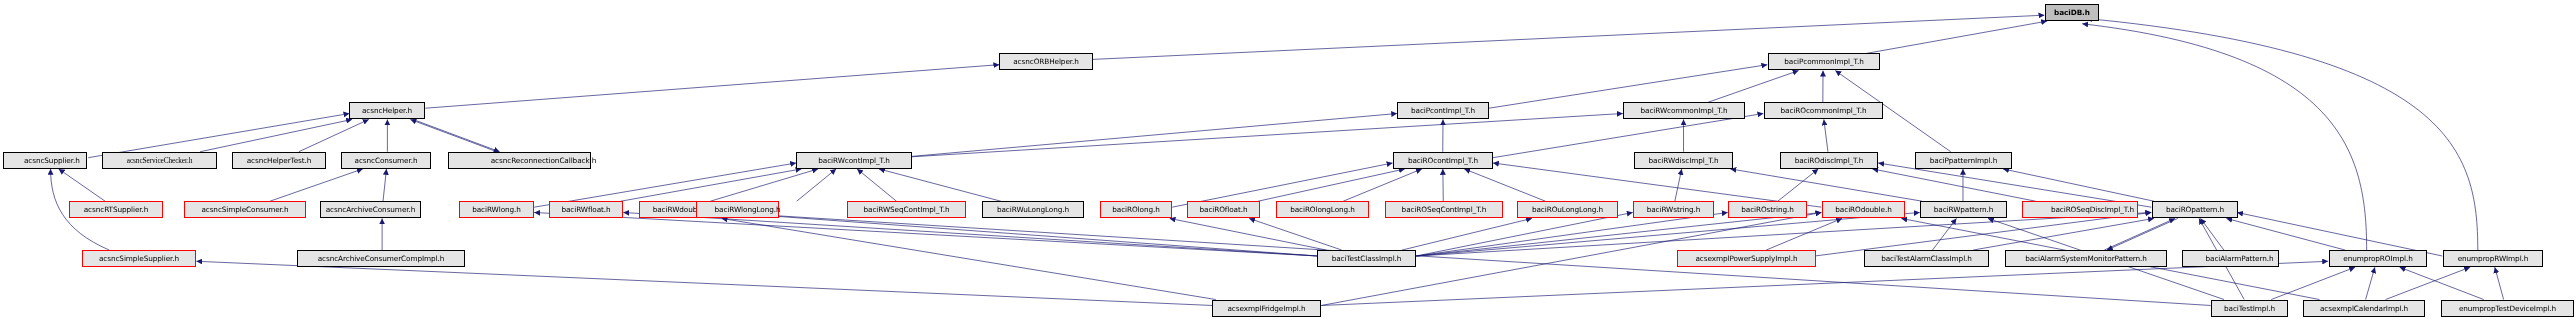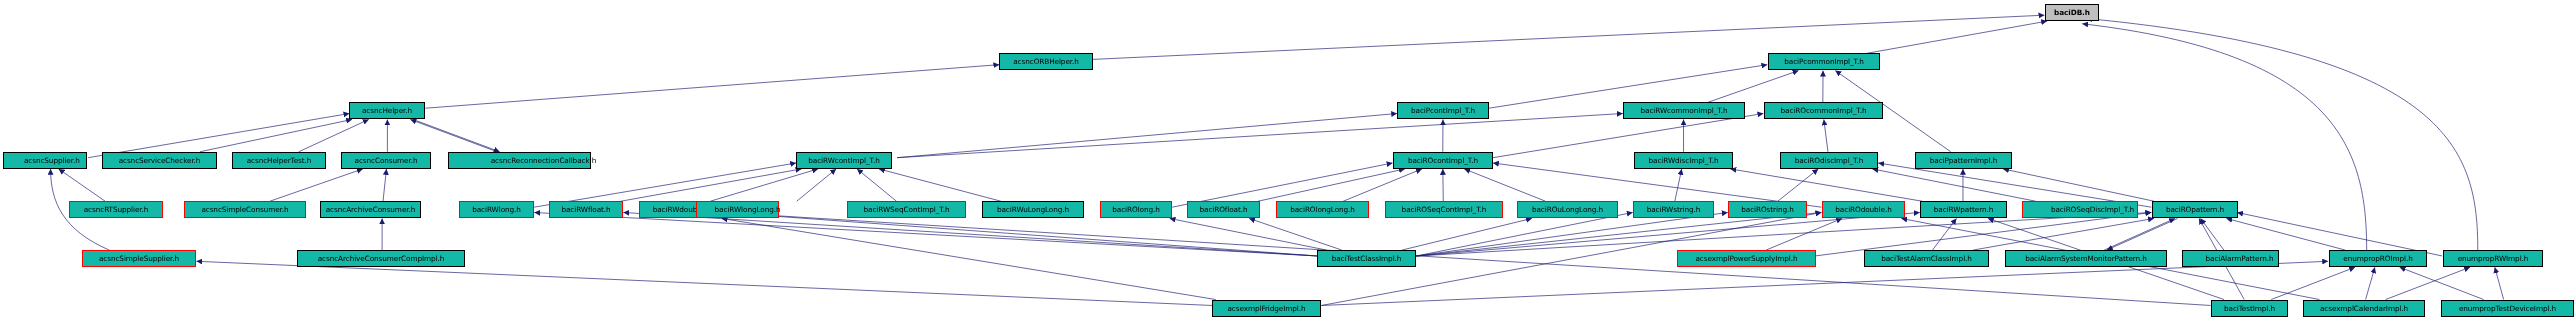--- a/index.html
+++ b/index.html
@@ -1,20 +1,20 @@
 <!DOCTYPE html>
 <html style="font-size:10.6px"><head>
 <meta charset="utf-8">
 <style>
   html, body { margin: 0; padding: 0; background: #ffffff; }
   body { width: 2576px; height: 320px; position: relative; overflow: hidden;
          font-family: "DejaVu Sans", sans-serif; }
   #graph { position: absolute; left: 0; top: 0; width: 2576px; height: 320px; }
   .node { position: absolute; box-sizing: border-box; height: 17px;
-          border: 0.7px solid #000000; background: #14b8a6;
+          border: 0.7px solid #000000; background: #e5e5e5;
           display: flex; align-items: center; justify-content: center;
           font-size: 7.3px; color: #000000; white-space: nowrap; cursor: pointer;
           letter-spacing: -0.1px; }
   .node.truncated { border-color: #ff0000; }
   .node.root { background: #bfbfbf; cursor: default; }
   svg#edges { position: absolute; left: 0; top: 0; }
 </style>
 </head>
 <body>
 
@@ -105,25 +105,25 @@
       <path d="M3792.9466666666667,454 L3779.5533333333333,405" fill="none" stroke="#191970" stroke-width="1" marker-end="url(#arrow)"></path>
     </svg>
 <div class="node root" style="left: 2045px; top: 4px; width: 54px; font-weight: bold;">baciDB.h</div>
     <div class="node" style="left: 999px; top: 53px; width: 94px;">acsncORBHelper.h</div>
     <div class="node" style="left: 1768px; top: 53px; width: 112px;">baciPcommonImpl_T.h</div>
     <div class="node" style="left: 349px; top: 102px; width: 76px;">acsncHelper.h</div>
     <div class="node" style="left: 1397px; top: 102px; width: 92px;">baciPcontImpl_T.h</div>
     <div class="node" style="left: 1623px; top: 102px; width: 122px;">baciRWcommonImpl_T.h</div>
     <div class="node" style="left: 1764px; top: 102px; width: 119px;">baciROcommonImpl_T.h</div>
     <div class="node" style="left: 3.3px; top: 152px; width: 84px; padding-left: 13px;">acsncSupplier.h</div>
-    <div class="node" style="left: 102px; top: 152px; width: 115px;">acsncServiceChecker.h</div>
+    <div class="node" style="left: 102px; top: 152px; width: 115px; font-family: Liberation Serif, serif;">acsncServiceChecker.h</div>
     <div class="node" style="left: 232px; top: 152px; width: 94px;">acsncHelperTest.h</div>
     <div class="node" style="left: 341px; top: 152px; width: 90px;">acsncConsumer.h</div>
     <div class="node" style="left: 448px; top: 152px; width: 143px; padding-left: 48px;">acsncReconnectionCallback.h</div>
-    <div class="node" style="left: 796px; top: 152px; width: 96px;">baciRWcontImpl_T.h</div>
+    <div class="node" style="left: 796px; top: 152px; width: 116px;">baciRWcontImpl_T.h</div>
     <div class="node" style="left: 1393px; top: 152px; width: 100px;">baciROcontImpl_T.h</div>
     <div class="node" style="left: 1634px; top: 152px; width: 99px;">baciRWdiscImpl_T.h</div>
     <div class="node" style="left: 1780px; top: 152px; width: 98px;">baciROdiscImpl_T.h</div>
     <div class="node" style="left: 1915px; top: 152px; width: 97px;">baciPpatternImpl.h</div>
     <div class="node truncated" style="left: 69px; top: 201px; width: 94px;">acsncRTSupplier.h</div>
     <div class="node truncated" style="left: 184px; top: 201px; width: 122px;">acsncSimpleConsumer.h</div>
     <div class="node" style="left: 320px; top: 201px; width: 101px;">acsncArchiveConsumer.h</div>
     <div class="node truncated" style="left: 459px; top: 201px; width: 75px;">baciRWlong.h</div>
     <div class="node truncated" style="left: 549px; top: 201px; width: 74px;">baciRWfloat.h</div>
     <div class="node truncated" style="left: 639px; top: 201px; width: 85px;">baciRWdouble.h</div>

